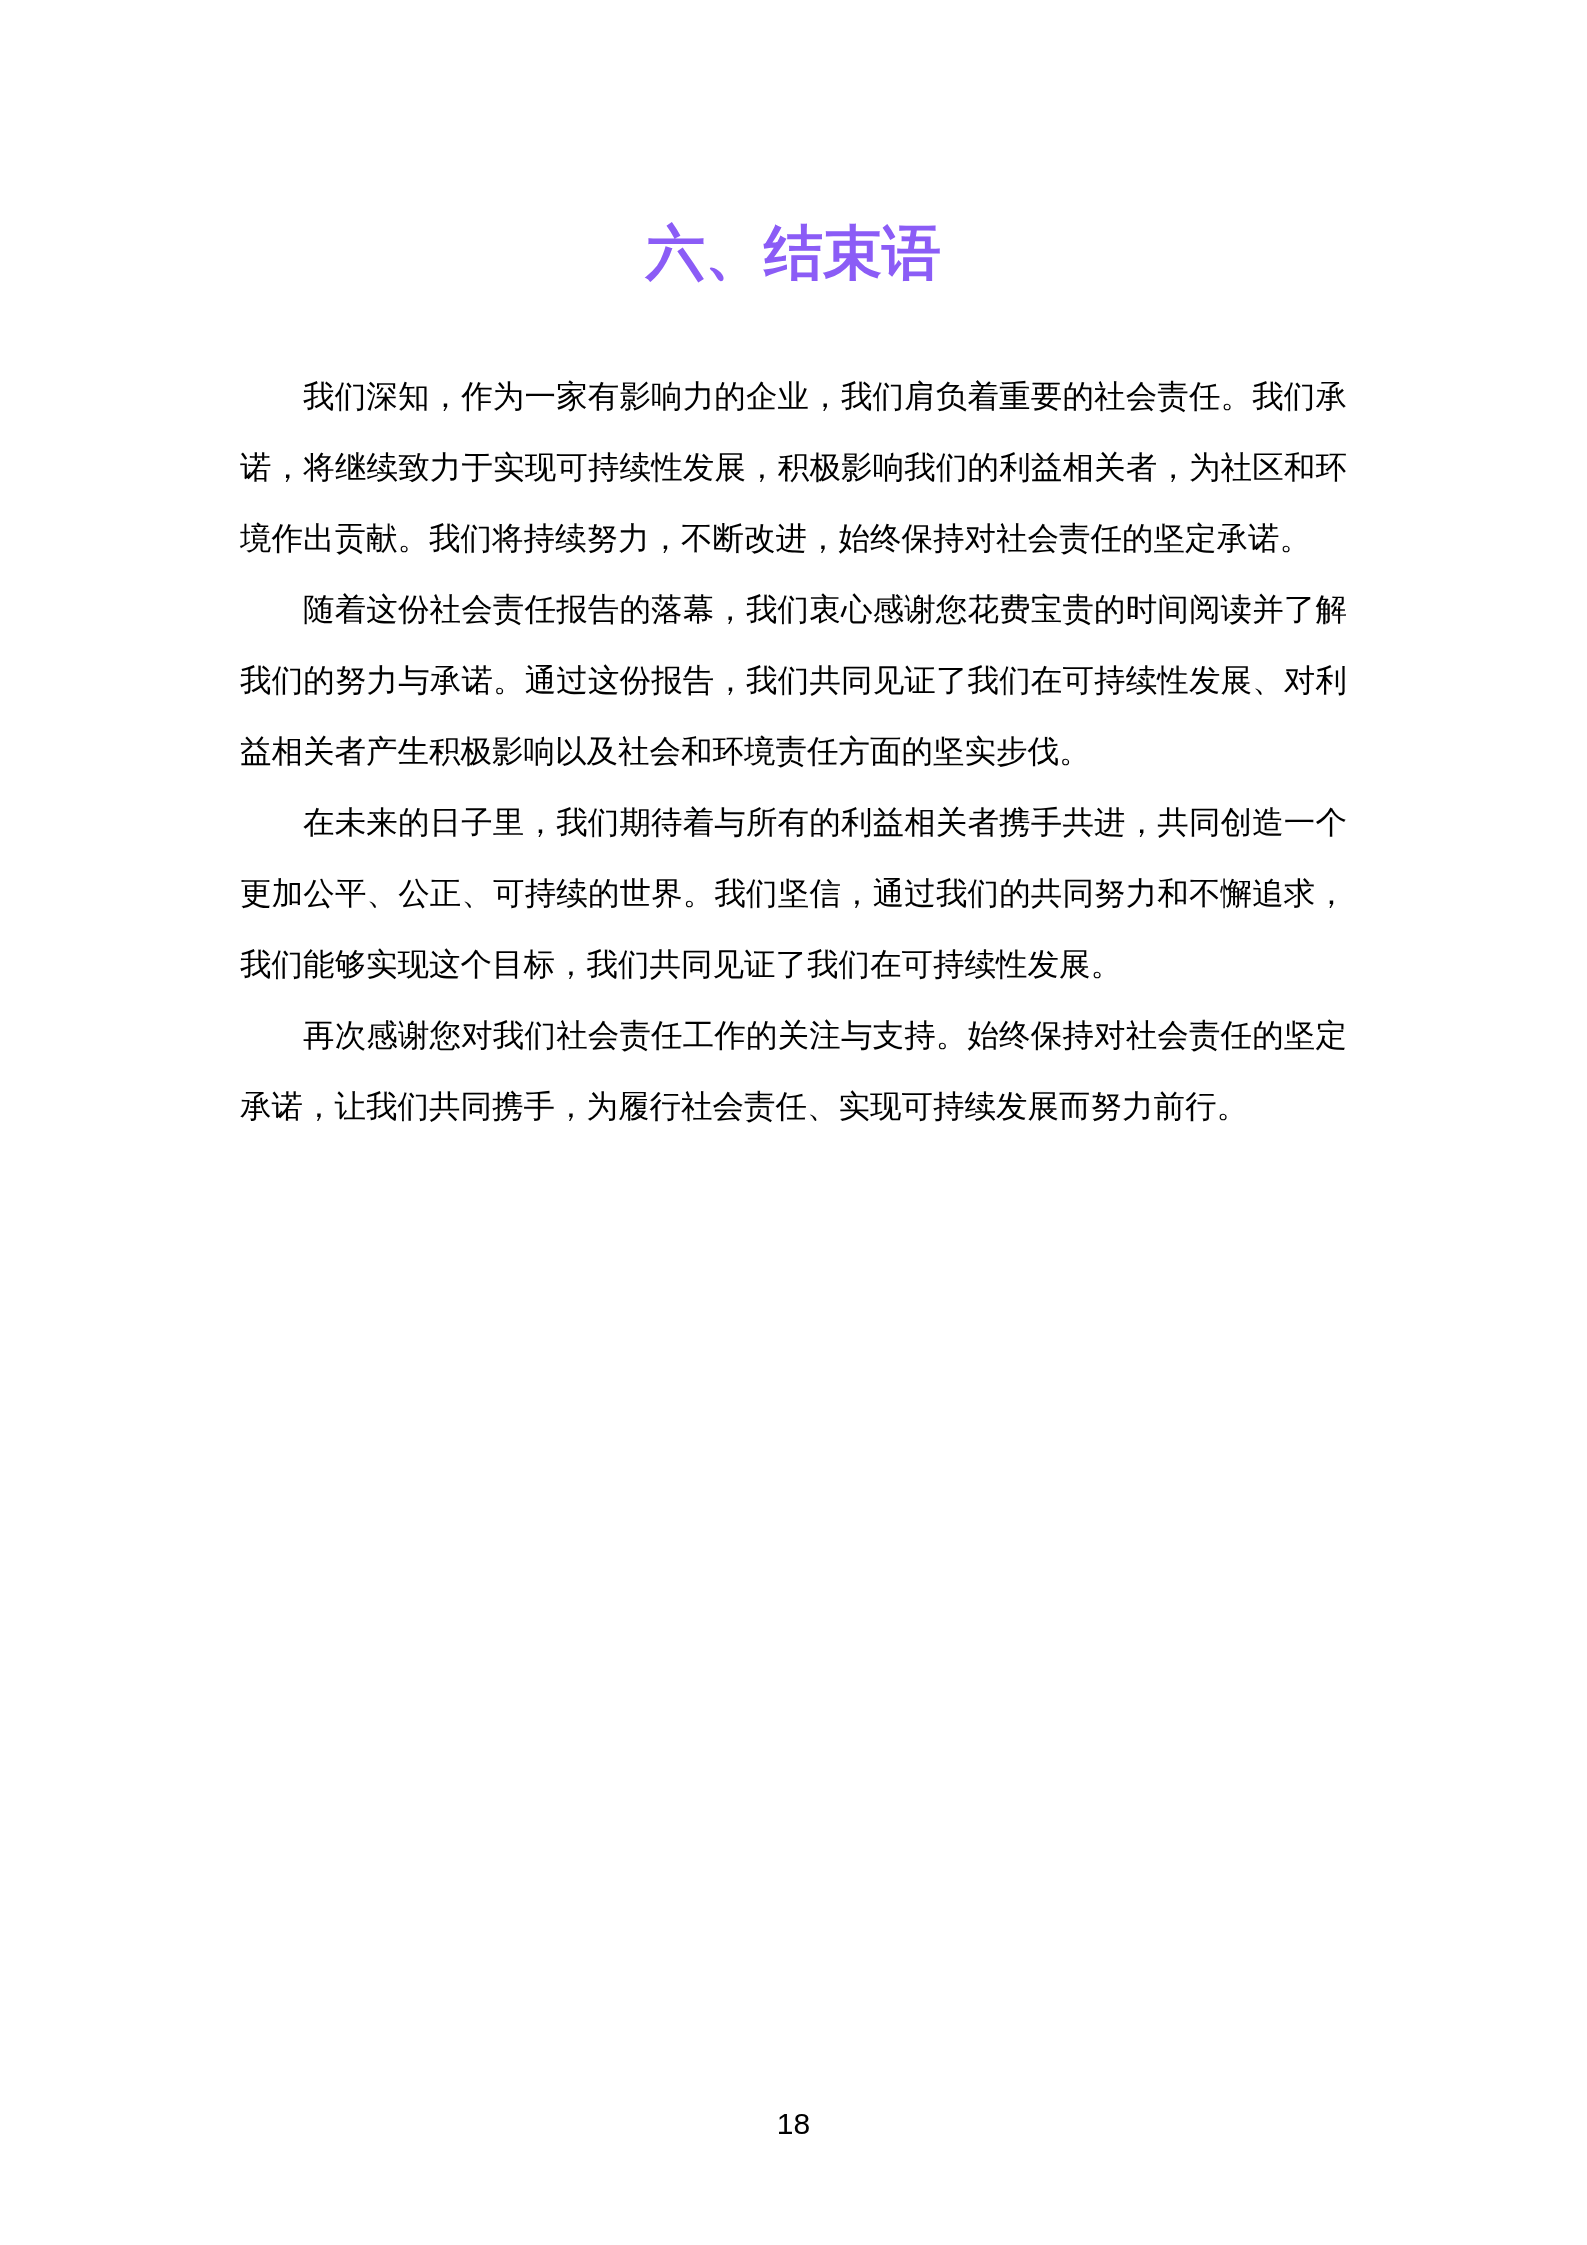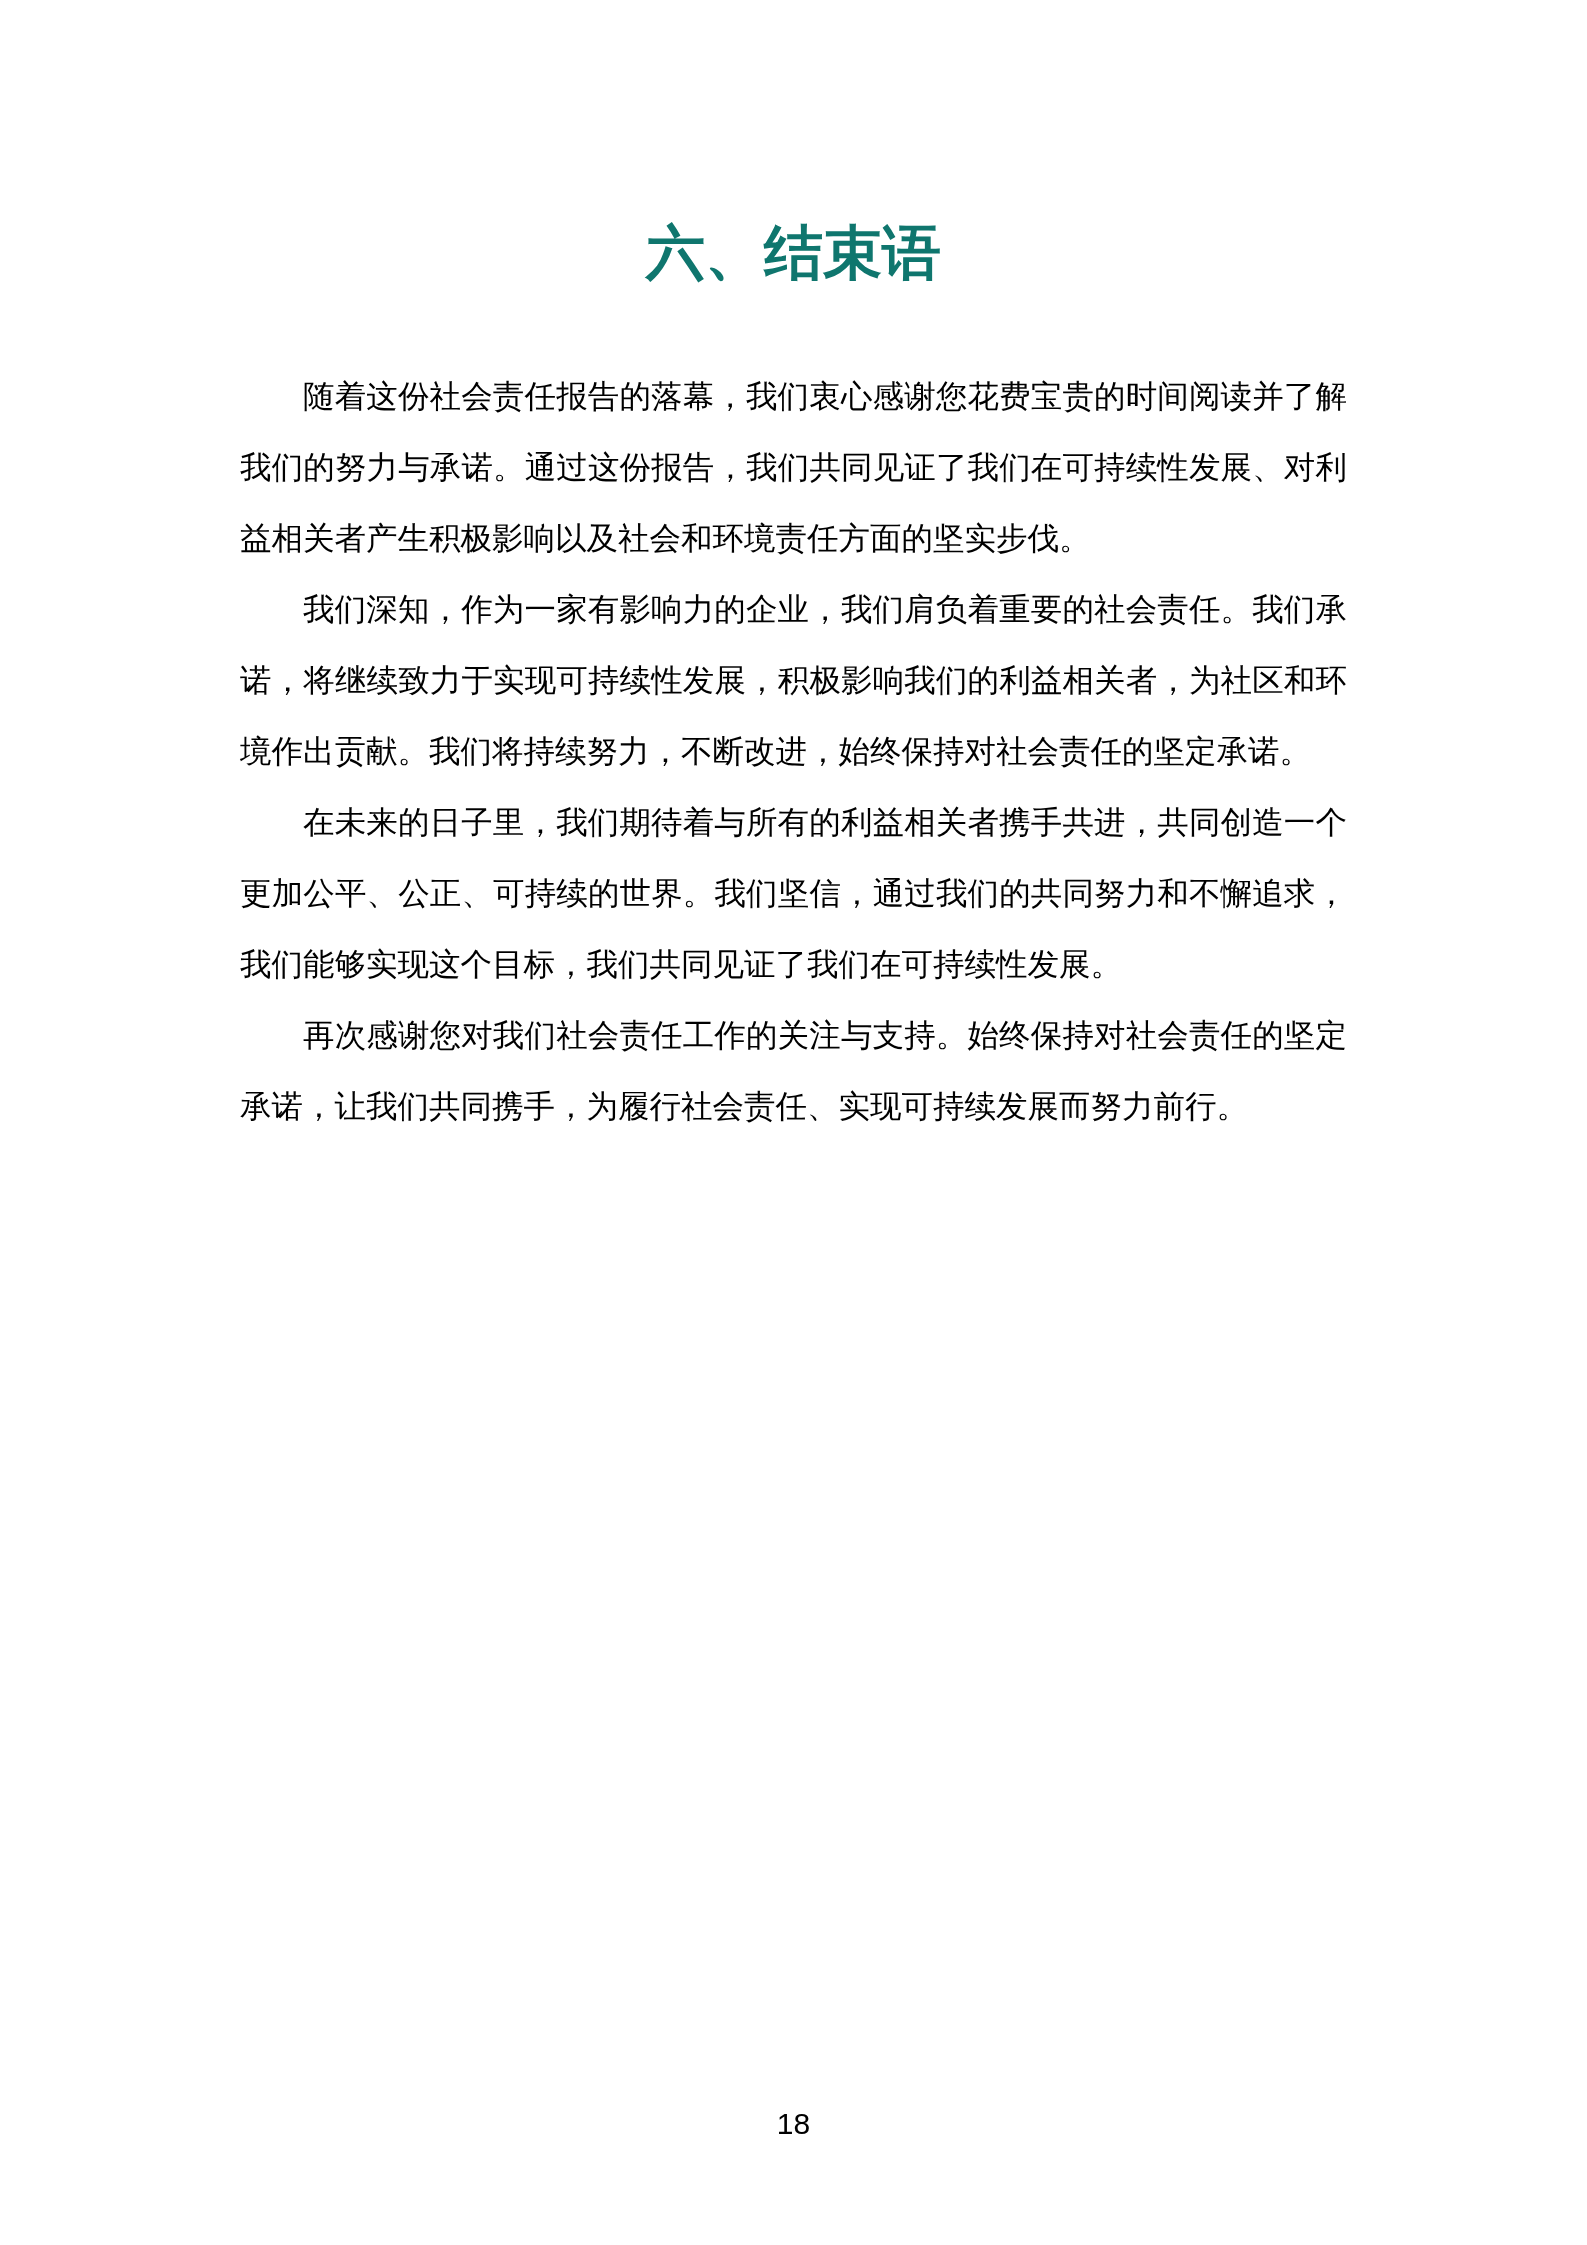--- a/index.html
+++ b/index.html
@@ -19,21 +19,21 @@
   .doc-title {
     position: absolute;
     top: 218px;
     left: 0;
     width: 100%;
     margin: 0;
     text-align: center;
     font-size: 59px;
     line-height: 70px;
     font-weight: bold;
-    color: #0f766e;
+    color: #8b5cf6;
   }
   .doc-body {
     position: absolute;
     top: 361px;
     left: 240px;
     width: 1107px;
     font-size: 31.5px;
     line-height: 71px;
     text-align: justify;
     color: #000000;
@@ -57,21 +57,21 @@
   }
 </style>
 </head>
 <body>
 
 <div class="page">
 
   <h1 class="doc-title">六、结束语</h1>
 
   <div class="doc-body">
+    <p>我们深知，作为一家有影响力的企业，我们肩负着重要的社会责任。我们承诺，将继续致力于实现可持续性发展，积极影响我们的利益相关者，为社区和环境作出贡献。我们将持续努力，不断改进，始终保持对社会责任的坚定承诺。</p>
     <p>随着这份社会责任报告的落幕，我们衷心感谢您花费宝贵的时间阅读并了解我们的努力与承诺。通过这份报告，我们共同见证了我们在可持续性发展、对利益相关者产生积极影响以及社会和环境责任方面的坚实步伐。</p>
-    <p>我们深知，作为一家有影响力的企业，我们肩负着重要的社会责任。我们承诺，将继续致力于实现可持续性发展，积极影响我们的利益相关者，为社区和环境作出贡献。我们将持续努力，不断改进，始终保持对社会责任的坚定承诺。</p>
     <p>在未来的日子里，我们期待着与所有的利益相关者携手共进，共同创造一个更加公平、公正、可持续的世界。我们坚信，通过我们的共同努力和不懈追求，我们能够实现这个目标，我们共同见证了我们在可持续性发展。</p>
     <p>再次感谢您对我们社会责任工作的关注与支持。始终保持对社会责任的坚定承诺，让我们共同携手，为履行社会责任、实现可持续发展而努力前行。</p>
   </div>
 
   <div class="page-number">18</div>
 
 </div>
 
 </body></html>

